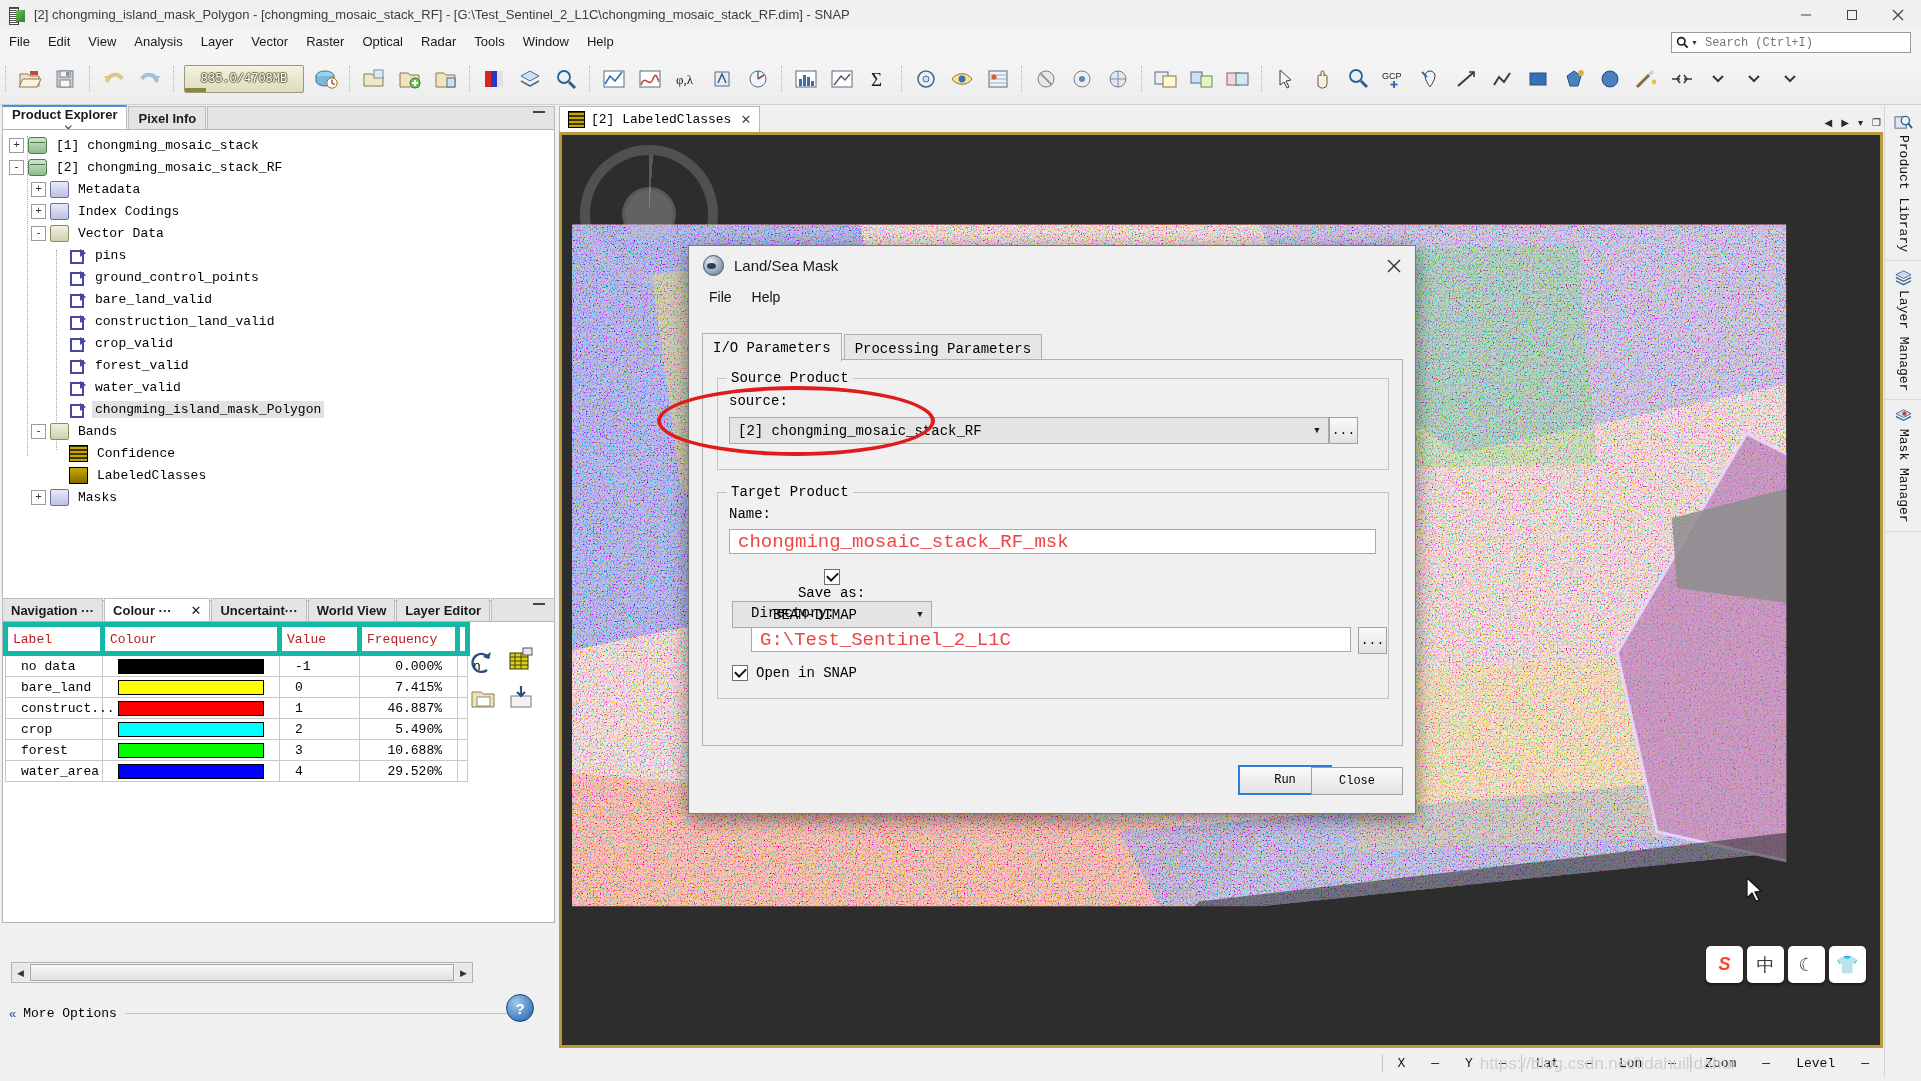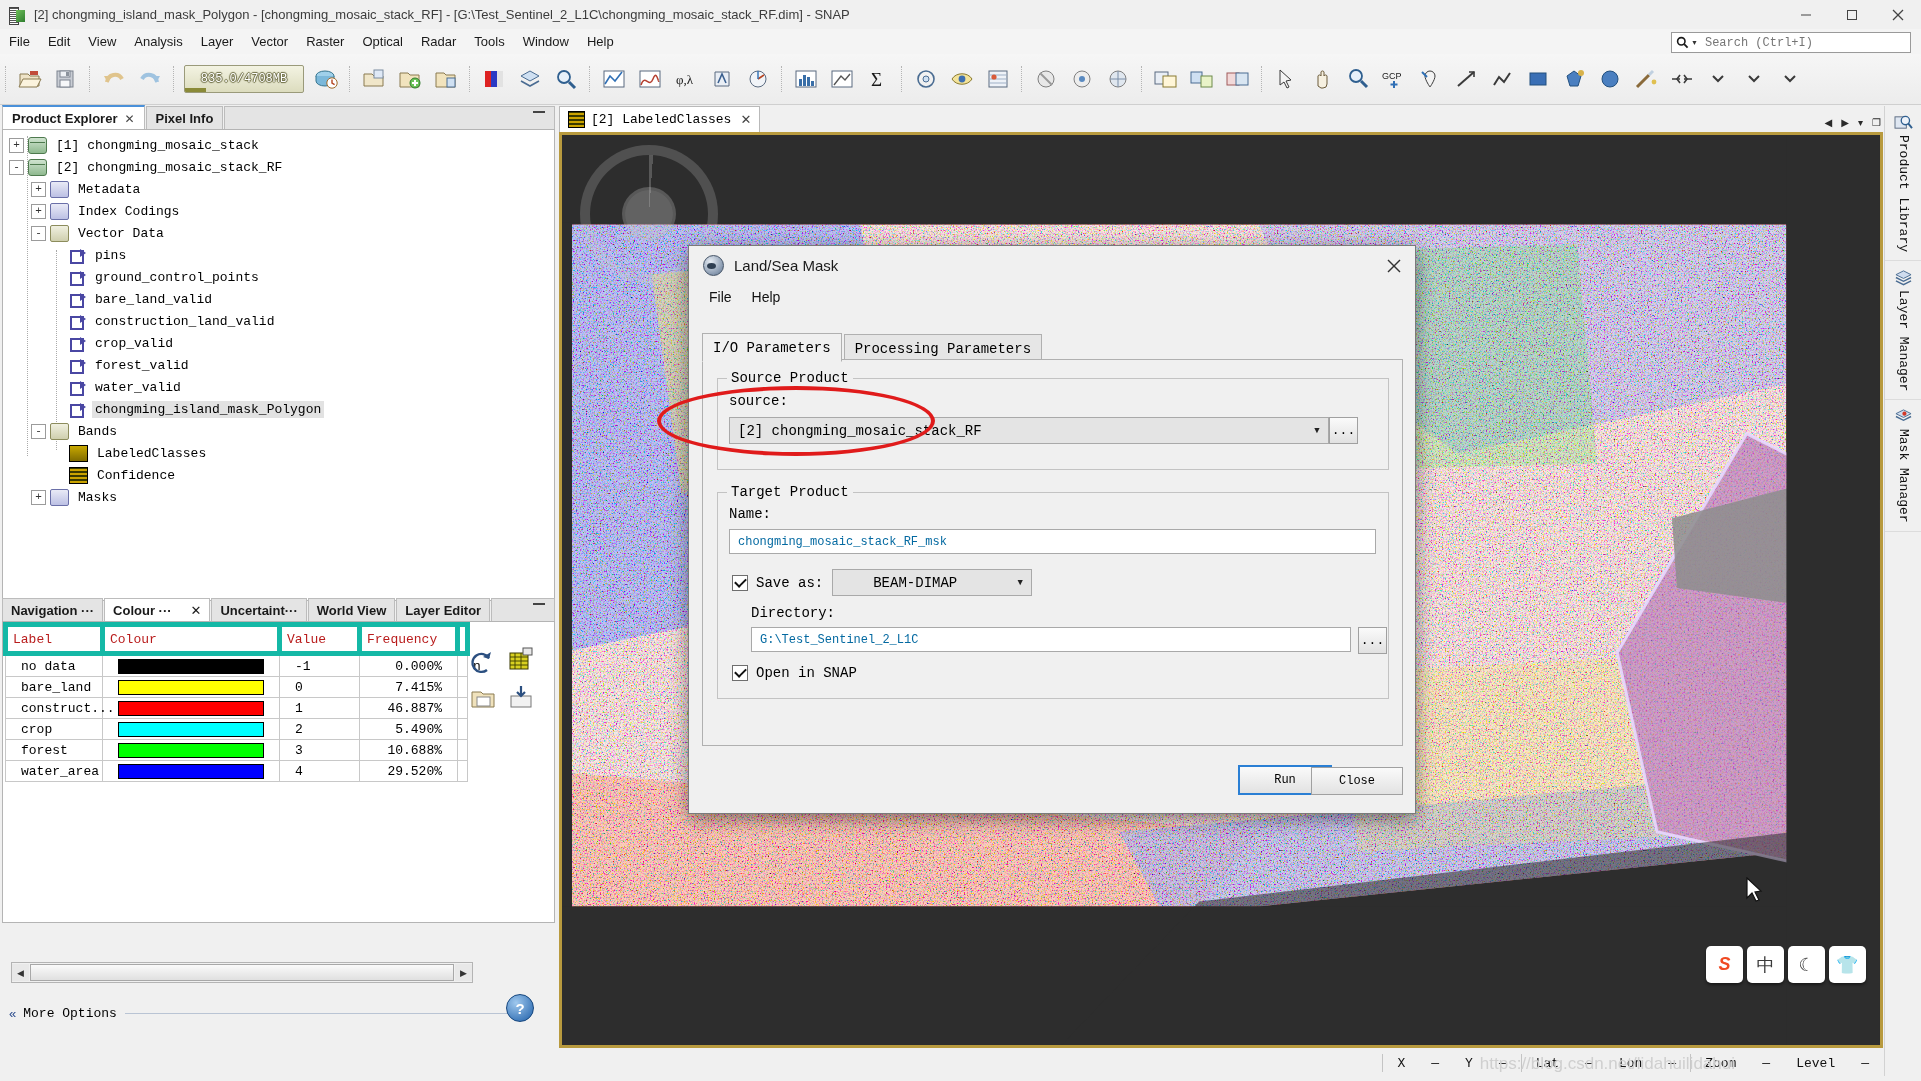--- a/index.html
+++ b/index.html
@@ -67,21 +67,21 @@
   .memwidget span{font-family:"Liberation Mono",monospace;font-size:12px;color:#fff;
      text-shadow:0 1px 1px #6a6a40, 1px 0 1px #6a6a40,-1px 0 1px #6a6a40,0 -1px 1px #6a6a40;z-index:2;}
 
   
   .left-panel{position:absolute;left:2px;top:106px;width:553px;height:530px;}
   .tabstrip{height:24px;display:flex;align-items:flex-end;background:transparent;}
   .ptab{
     height:23px;display:flex;align-items:center;padding:0 9px;font-size:13px;font-weight:bold;
     color:#1a1a1a;background:#e4e4e4;border:1px solid #bcbcbc;border-bottom:none;margin-right:1px;
   }
-  .ptab.active{background:#fff;border-top:2px solid #4a90d9;}
+  .ptab.active{background:#fff;border-top:2px solid #4a90d9;flex-direction:column;}
   .ptab .x{margin-left:7px;font-size:12px;font-weight:normal;color:#444;}
   .tabfill{flex:1;height:23px;background:#e4e4e4;border:1px solid #bcbcbc;border-bottom:none;position:relative;}
   .tabfill .min{position:absolute;right:9px;top:4px;width:12px;height:2px;background:#444;}
 
   .tree{
     position:absolute;left:0;top:23px;width:551px;height:470px;
     background:#fff;border:1px solid #b4b4b4;overflow:hidden;
   }
   .tnode{display:flex;align-items:center;height:22px;font-family:"Liberation Mono",monospace;font-size:13px;color:#000;white-space:nowrap;}
   .tnode .lbl{padding:1px 3px;}
@@ -208,21 +208,21 @@
   }
   .flabel{font-family:"Liberation Mono",monospace;font-size:14px;color:#000;white-space:nowrap;}
   .combo{
     height:25px;background:#e4e4e4;border:1px solid #a9a9a9;display:flex;align-items:center;
     font-family:"Liberation Mono",monospace;font-size:14px;color:#000;padding-left:8px;position:relative;
   }
   .combo .cv{flex:1;white-space:nowrap;overflow:hidden;}
   .combo .arw{width:22px;display:flex;align-items:center;justify-content:center;font-size:9px;color:#222;}
   .txtfield{
     height:25px;background:#fff;border:1px solid #a9a9a9;display:flex;align-items:center;
-    font-family:"Liberation Mono",monospace;font-size:12px;color:#0369a1;padding-left:8px;box-sizing:border-box;
+    font-family:"Liberation Mono",monospace;font-size:19px;color:#ef4444;padding-left:8px;box-sizing:border-box;
   }
   .btn-sm{
     width:27px;height:25px;background:linear-gradient(#fafafa,#e1e1e1);border:1px solid #a0a0a0;
     display:flex;align-items:center;justify-content:center;font-family:"Liberation Mono",monospace;font-size:13px;color:#000;
   }
   .chk{width:14px;height:14px;background:#fff;border:1px solid #6e6e6e;display:flex;align-items:center;justify-content:center;flex:none;}
   .chk .tick{width:9px;height:5px;border-left:2px solid #111;border-bottom:2px solid #111;transform:rotate(-45deg);margin-top:-3px;}
   .row{display:flex;align-items:center;}
   .dlg-footer{position:absolute;left:0;bottom:0;width:726px;height:60px;}
   .btn{
@@ -691,27 +691,27 @@
         </div>
 
         <div class="tnode">
           <span class="spacer" style="width:22px"></span>
           <span class="exp">-</span>
           <span class="ico folder open"></span>
           <span class="lbl">Bands</span>
         </div>
         <div class="tnode">
           <span class="spacer" style="width:60px"></span>
+          <span class="ico band cf"></span>
+          <span class="lbl">Confidence</span>
+        </div>
+        <div class="tnode">
+          <span class="spacer" style="width:60px"></span>
           <span class="ico band lc"></span>
           <span class="lbl">LabeledClasses</span>
-        </div>
-        <div class="tnode">
-          <span class="spacer" style="width:60px"></span>
-          <span class="ico band cf"></span>
-          <span class="lbl">Confidence</span>
         </div>
         <div class="tnode">
           <span class="spacer" style="width:22px"></span>
           <span class="exp">+</span>
           <span class="ico folder"></span>
           <span class="lbl">Masks</span>
         </div>
       </div>
     </div>
   </div>
@@ -1029,21 +1029,21 @@
           </div>
           <div class="btn-sm" style="position:absolute;left:611px;top:38px;">...</div>
         </div>
 
         <div class="group" style="left:14px;top:132px;width:670px;height:205px;">
           <span class="legend">Target Product</span>
 
           <span class="flabel" style="position:absolute;left:11px;top:13px;">Name:</span>
           <div class="txtfield" style="position:absolute;left:11px;top:36px;width:647px;">chongming_mosaic_stack_RF_msk</div>
 
-          <div class="row" style="position:absolute;left:14px;top:76px;">
+          <div class="row" style="position:absolute;left:14px;top:76px;flex-direction:column;">
             <span class="chk">
                 <span class="tick"></span>
               </span>
             <span class="flabel" style="margin-left:8px;margin-right:9px;">Save as:</span>
             <span class="combo" style="width:158px;padding-left:40px;">
               <span class="cv">BEAM-DIMAP</span>
               <span class="arw">▼</span>
             </span>
           </div>
 

